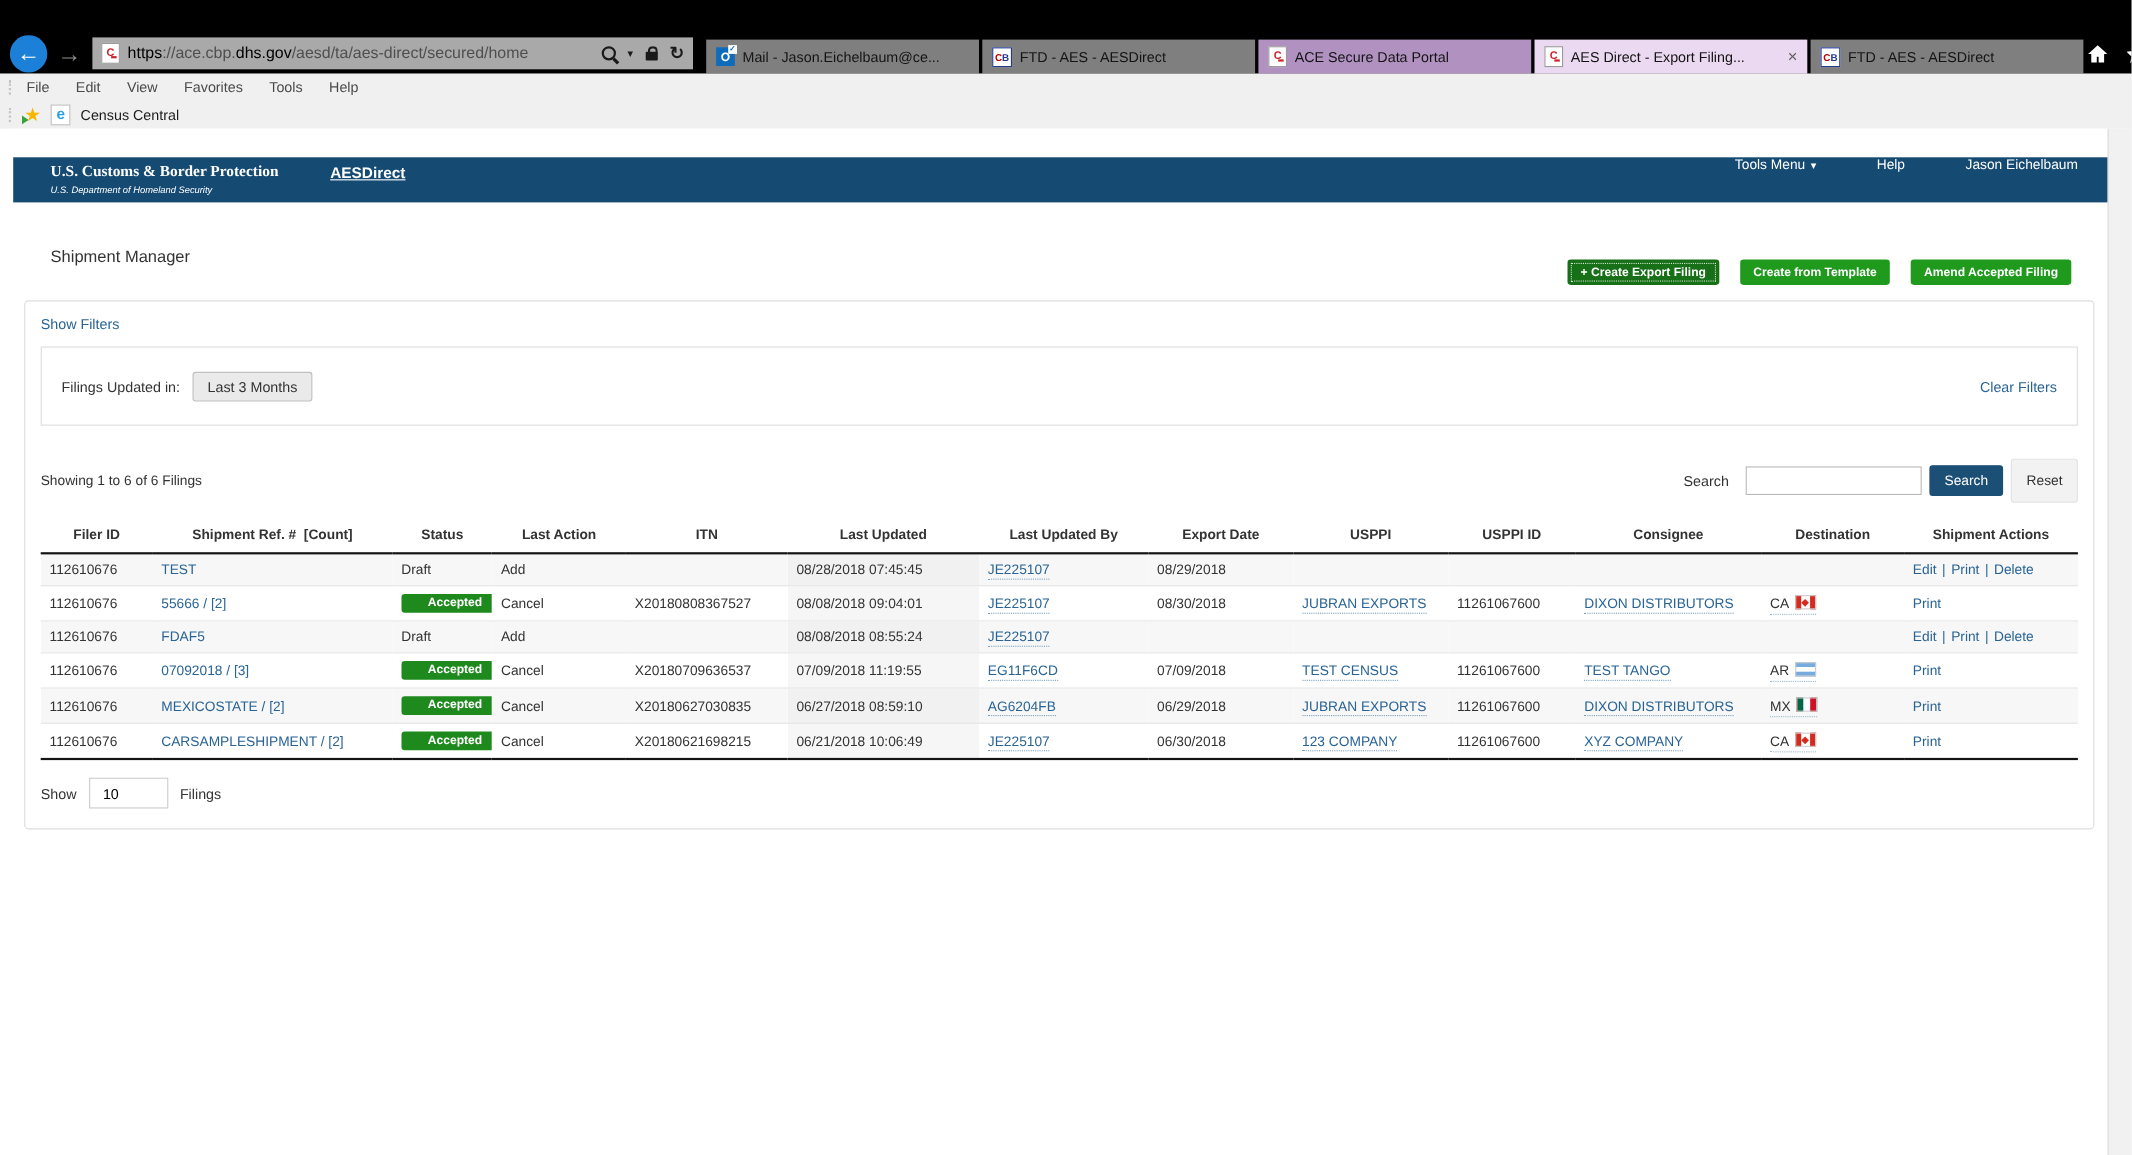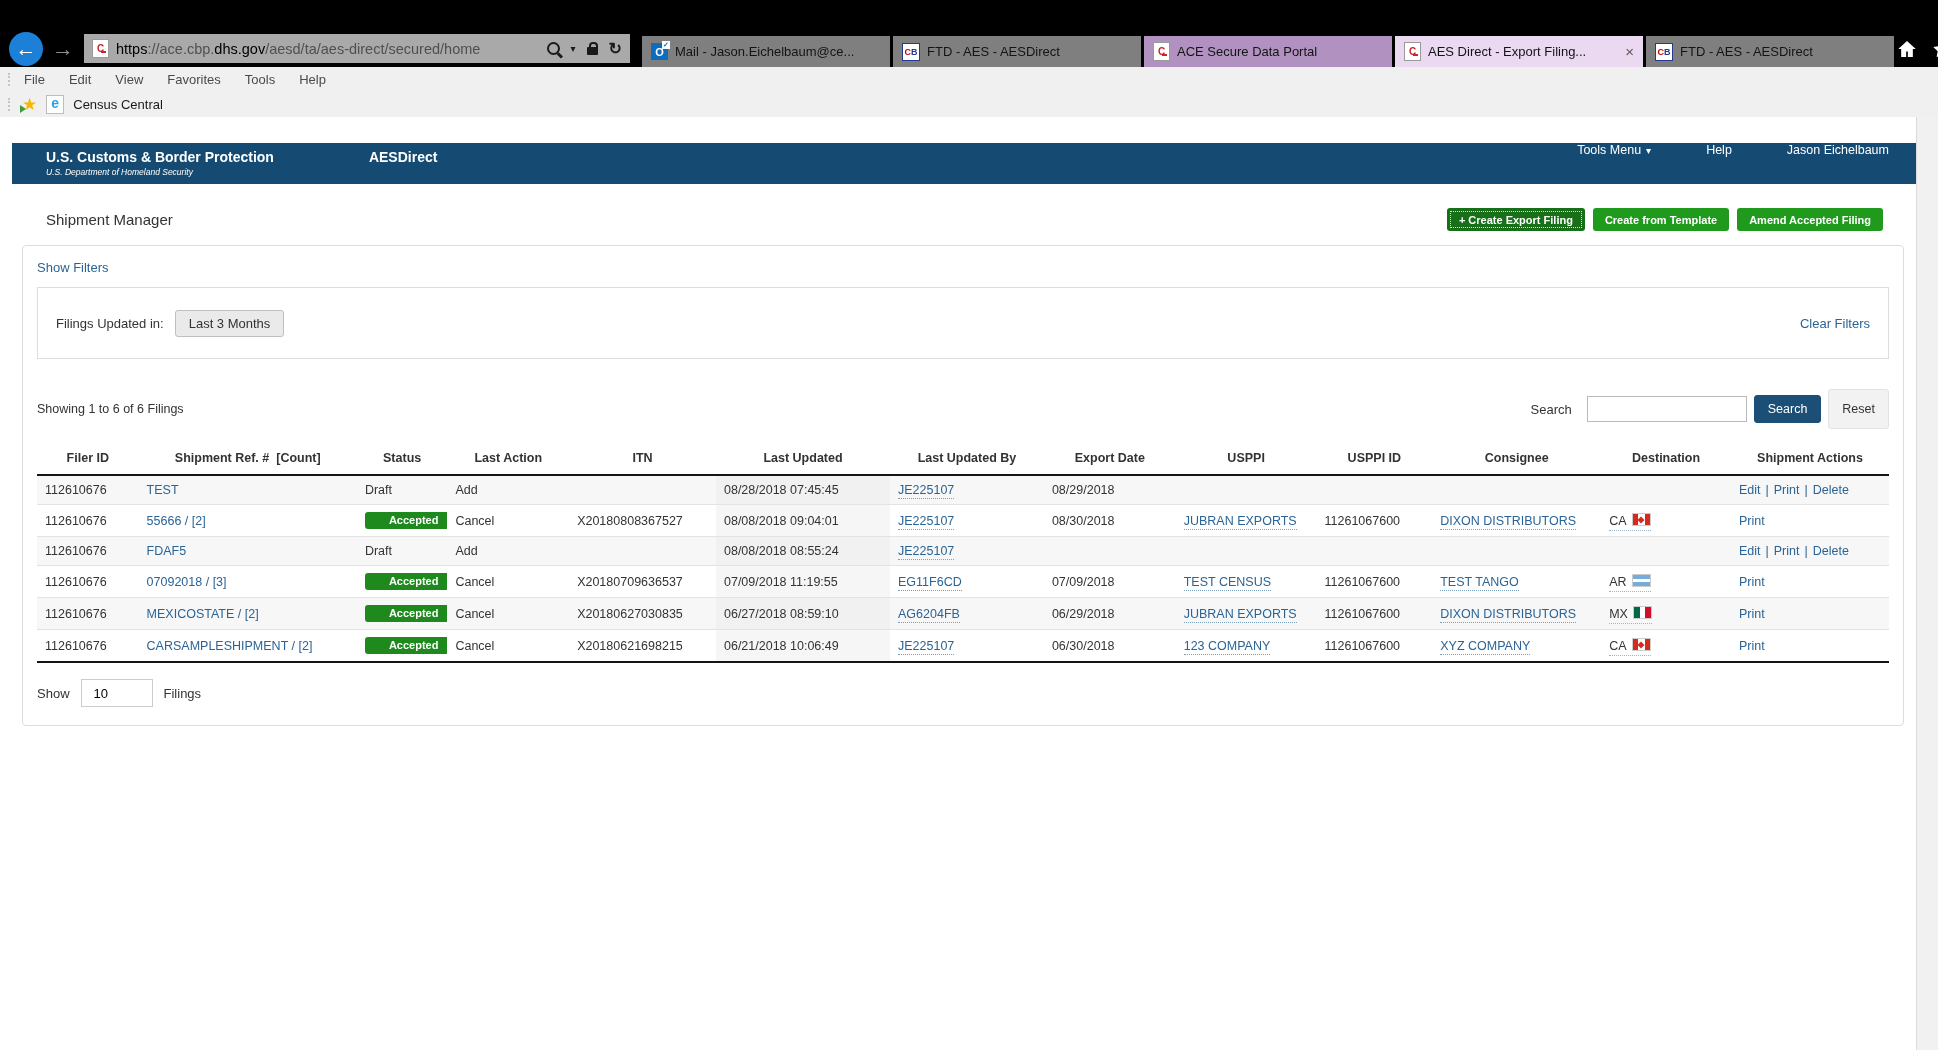--- a/index.html
+++ b/index.html
@@ -50,30 +50,30 @@
   .ie-icon { width:16px; height:17px; background:#fff; border:1px solid #bdbdbd; color:#2aa0e8; font-weight:bold; font-size:14px; line-height:15px; text-align:center; margin-left:9px; }
   .fav-link { font-size:13px; color:#1a1a1a; margin-left:9px; cursor:pointer; }
 
   .scrollbar { position:absolute; right:0; top:117px; width:21px; bottom:0; background:#f1f1f1; border-left:1px solid #dcdcdc; }
   .scroll-thumb { margin:1px auto 0; width:13px; height:100%; background:#f1f1f1; }
 
   
   .page { position:absolute; left:12px; top:117px; right:21px; bottom:0; background:#fff; }
   .site-header { margin-top:26px; height:41px; background:var(--navy,#154a72); color:#fff; display:flex; padding:0 28px 0 34px; }
   .hdr-left { display:flex; padding-top:6px; }
-  .org-name { font-size:14px; font-weight:bold; }
+  .org-name { font-size:14px; font-weight:bold;font-family:Liberation Serif, serif; }
   .org-tag { font-size:8.5px; font-style:italic; margin-top:2px; }
-  .app-name { font-size:14px; font-weight:bold; margin-left:95px; }
+  .app-name { font-size:14px; font-weight:bold; margin-left:47px;text-decoration:underline; }
   .hdr-nav { margin-left:auto; display:flex; align-items:flex-start; gap:55px; }
   .hdr-nav-item { font-size:12.5px; cursor:pointer; white-space:nowrap; }
   .hdr-nav-item .caret { font-size:10px; margin-left:5px; }
 
   .toolbar-row { display:flex; align-items:center; margin:24px 34px 0 34px; }
   .page-title { font-size:15px; color:#333; }
-  .toolbar-buttons { margin-left:auto; display:flex; gap:8px; }
+  .toolbar-buttons { margin-left:auto; display:flex; gap:19px;margin-top:28px; }
   .btn-green { background:var(--green,#1f9a1d); color:#fff; font-size:11px; font-weight:bold; height:23px; padding:0 12px; border-radius:3px; border:none; font-family:inherit; cursor:pointer; }
   .btn-green.dark { background:var(--greenDark,#176f17); outline:1px dotted #cfe9cf; outline-offset:-4px; }
 
   .panel { margin:14px 13px 0 10px; border:1px solid #ddd; border-radius:4px; background:#fff; padding:12px 14px 18px; }
   .link { color:var(--link,#2a6496); text-decoration:none; cursor:pointer; }
   .show-filters { font-size:13px; display:inline-block; }
   .filter-box { border:1px solid #ddd; margin-top:11px; height:70px; display:flex; align-items:center; padding:0 18px; }
   .filter-label { font-size:13px; color:#333; }
   .chip { margin-left:11px; background:#eaeaea; border:1px solid #bfbfbf; border-radius:3px; font-size:13px; color:#333; padding:5px 13px; cursor:pointer; }
   .clear-filters { margin-left:auto; font-size:13px; }

